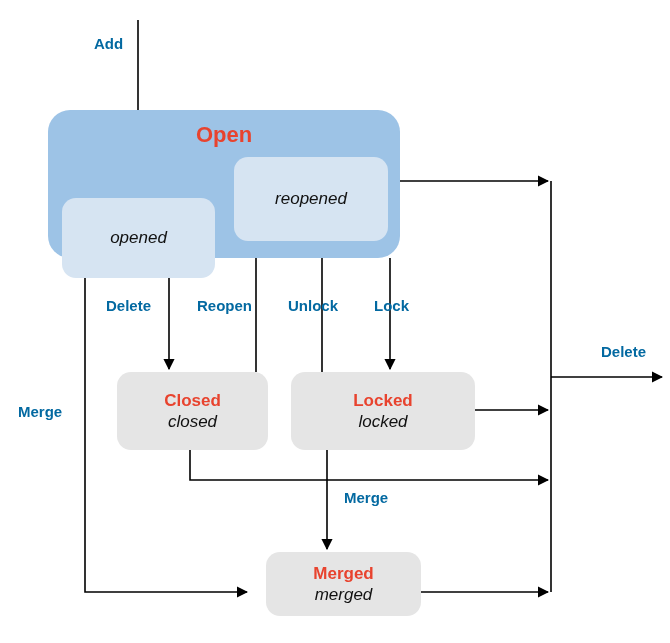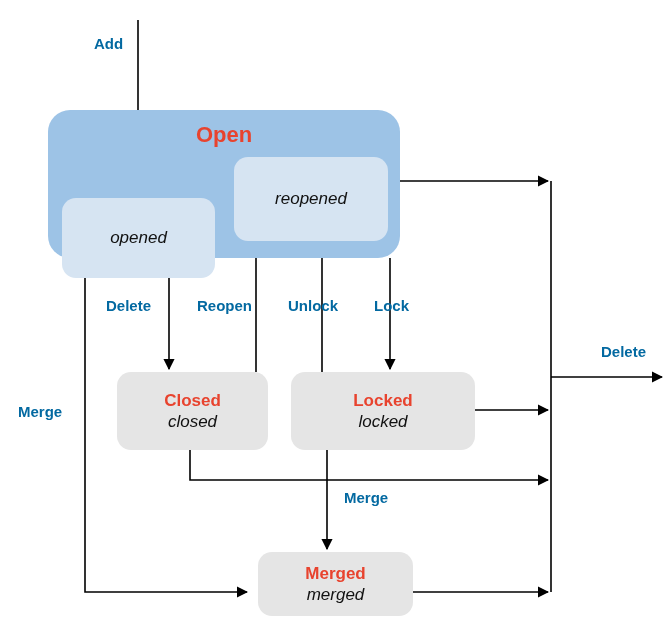--- a/index.html
+++ b/index.html
@@ -129,21 +129,21 @@
 <div class="node-box state-box" style="left:117px; top:372px; width:151px; height:78px;">
   <span class="state-title">Closed</span>
   <span class="state-sub">closed</span>
 </div>
 
 <div class="node-box state-box" style="left:291px; top:372px; width:184px; height:78px;">
   <span class="state-title">Locked</span>
   <span class="state-sub">locked</span>
 </div>
 
-<div class="node-box state-box" style="left:258px; top:552px; width:155px; height:64px;text-align:center;">
+<div class="node-box state-box" style="left:266px; top:552px; width:155px; height:64px;text-align:center;">
   <span class="state-title">Merged</span>
   <span class="state-sub">merged</span>
 </div>
 
 <span class="edge-label" style="left:94px; top:35px;">Add</span>
 
 <span class="edge-label" style="left:106px; top:297px;">Delete</span>
 
 <span class="edge-label" style="left:197px; top:297px;">Reopen</span>
 

